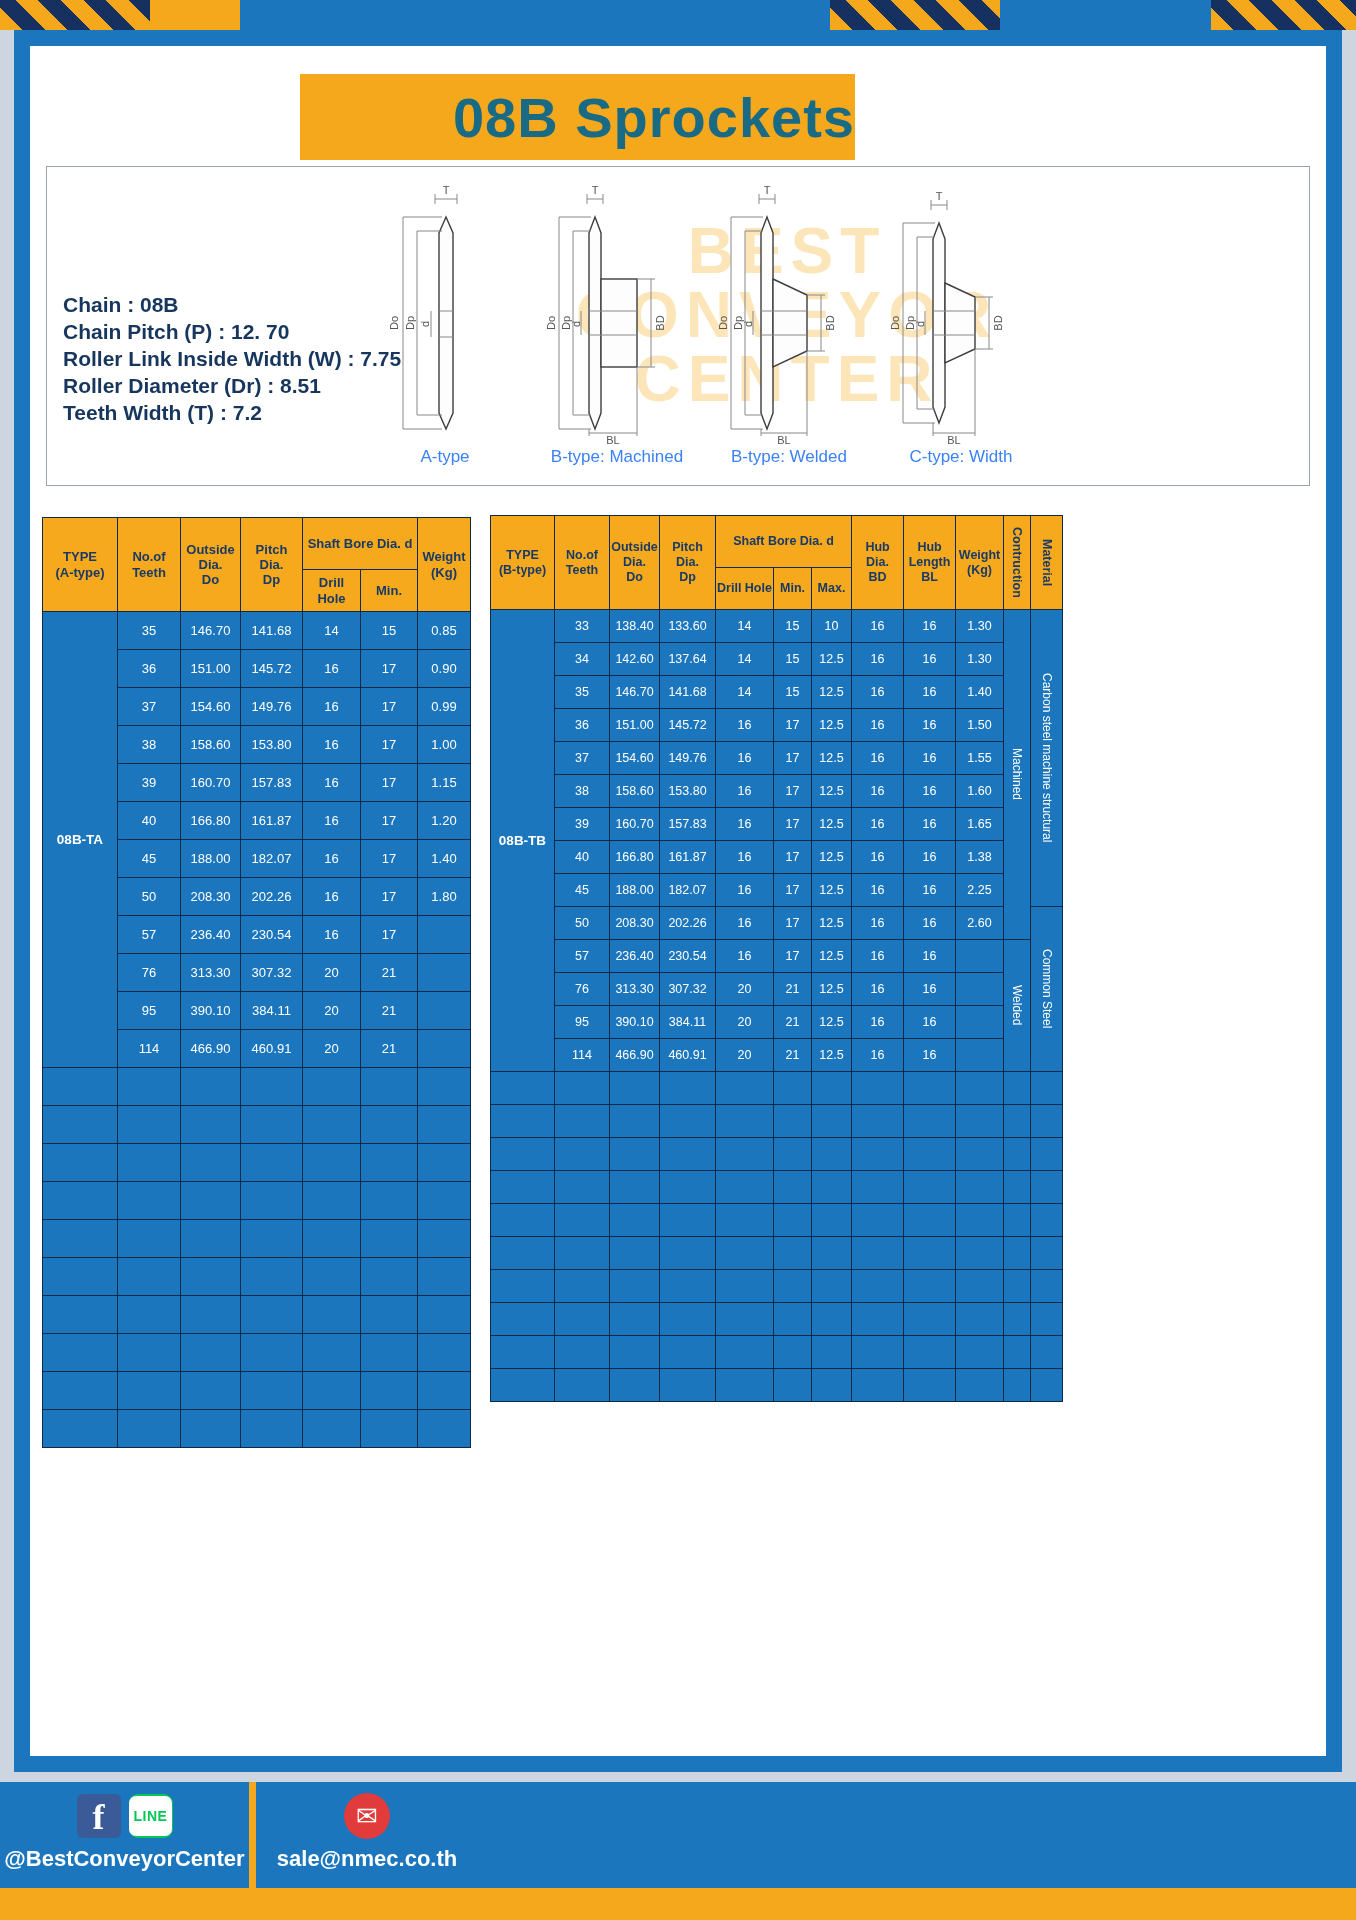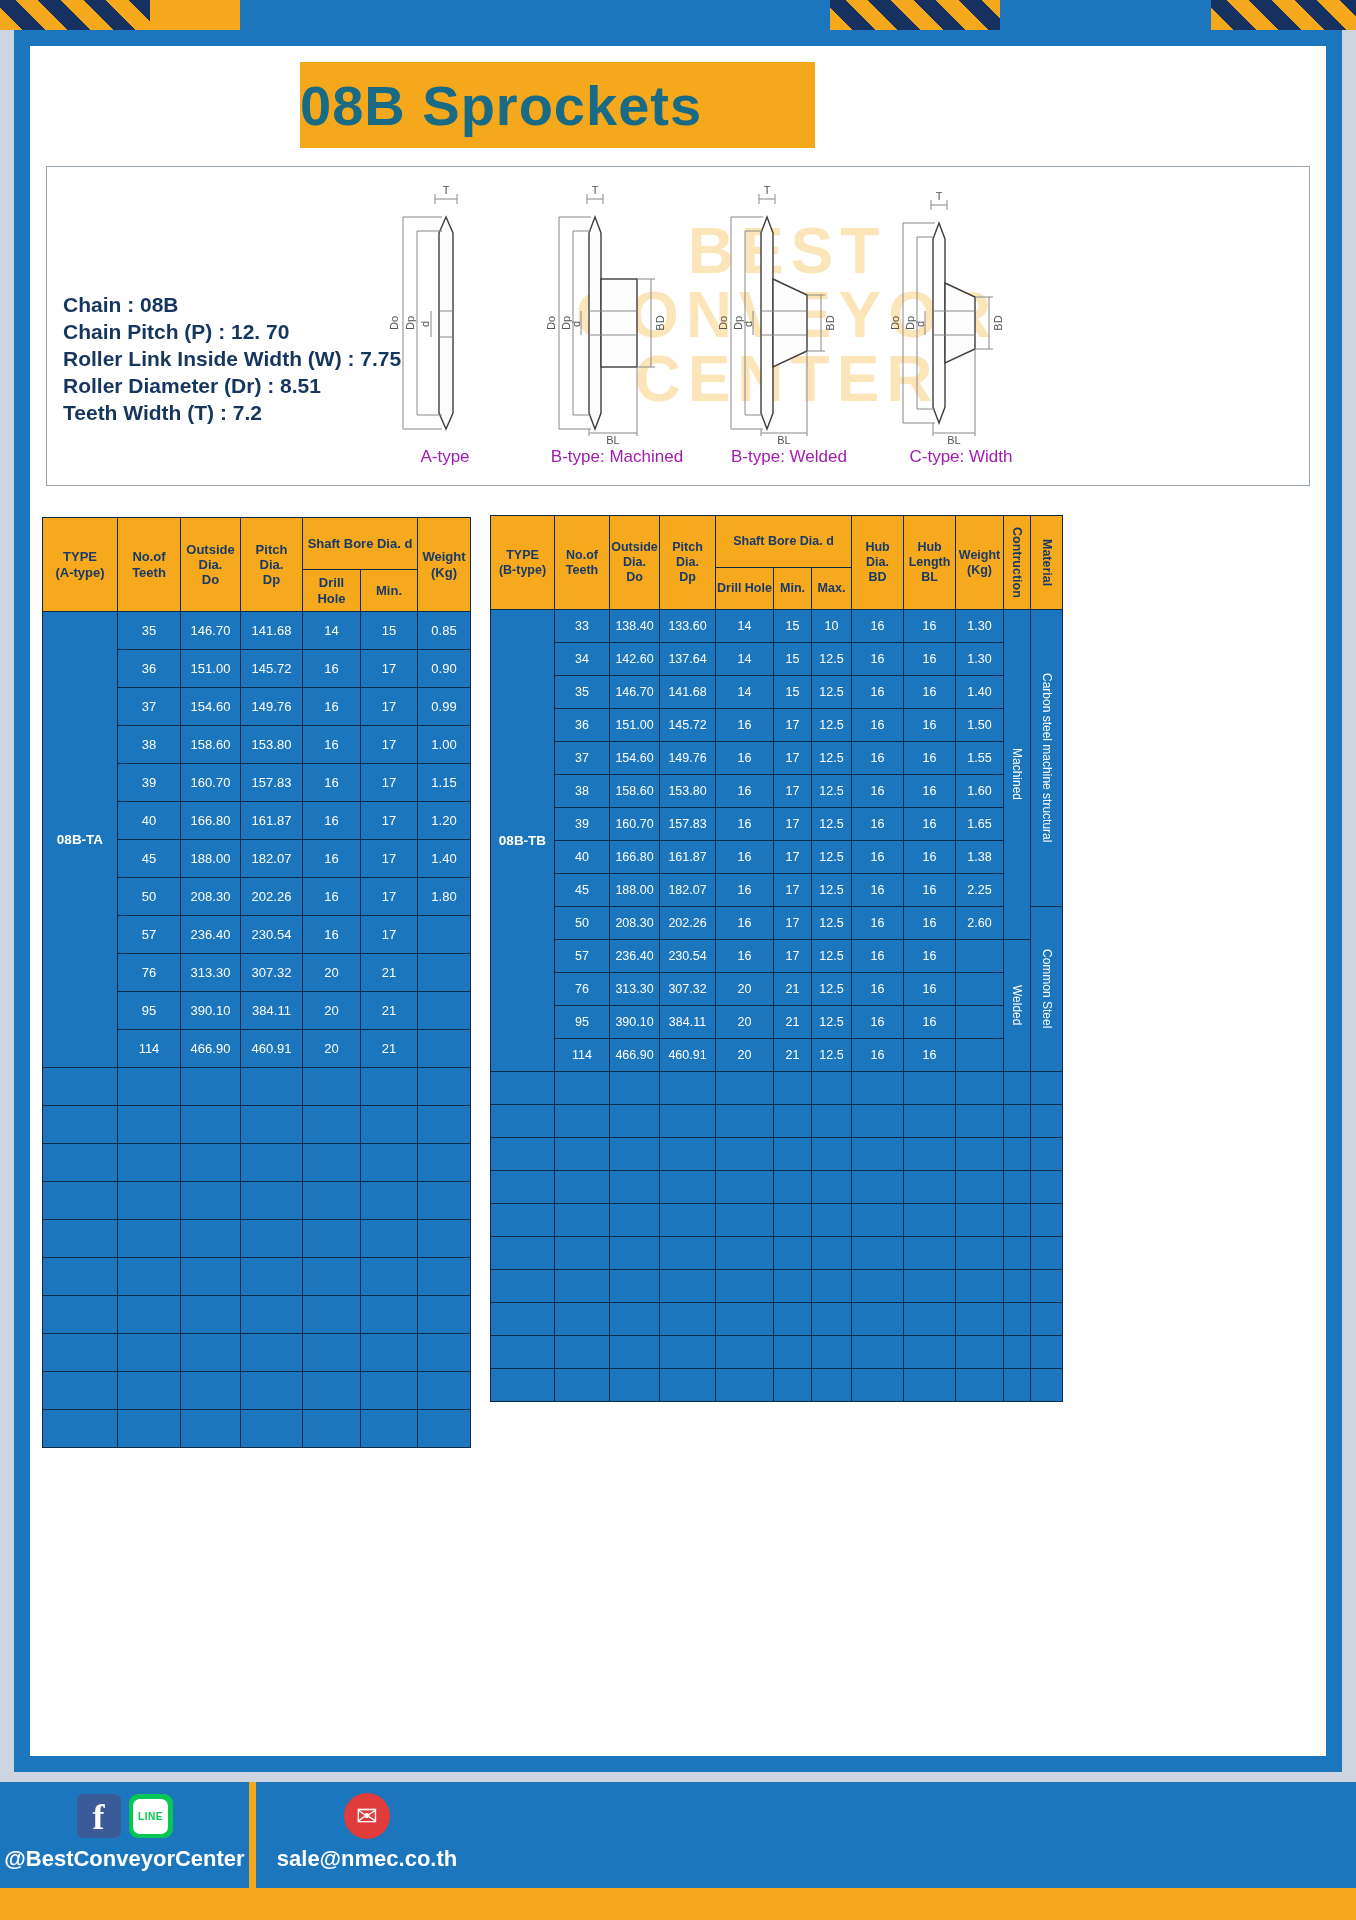--- a/index.html
+++ b/index.html
@@ -10,35 +10,35 @@
   
   .topbar{position:absolute;top:0;left:0;width:1356px;height:30px;background:#1c76bd;}
   .hazard{position:absolute;top:0;height:30px;
     background:repeating-linear-gradient(45deg,#f5a81c 0 16px,#16305f 16px 32px);}
   .hz1{left:0;width:150px}.hz2{left:830px;width:170px}.hz3{right:0;width:145px}
   .topbar-yellow{position:absolute;top:0;left:150px;width:90px;height:30px;background:#f5a81c;}
   
   .frame{position:absolute;left:14px;top:30px;width:1296px;height:1710px;
     border:16px solid #1c76bd;background:#ffffff;}
   
-  .title-banner{position:absolute;left:270px;top:16px;width:515px;height:86px;background:#f5a81c;
-    display:flex;align-items:center;justify-content:flex-start;}
+  .title-banner{position:absolute;left:270px;top:28px;width:555px;height:86px;background:#f5a81c;
+    display:flex;align-items:center;justify-content:flex-end;}
   .title-banner span{font-size:56px;font-weight:bold;color:#186a85;letter-spacing:1px;}
   
   .spec-panel{position:absolute;left:16px;top:120px;width:1262px;height:318px;
     border:1px solid #9aa4ad;background:#fff;}
   .spec-lines{position:absolute;left:16px;top:84px;z-index:2;margin-top:40px;}
   .spec-lines div{font-size:21px;font-weight:bold;color:#17365e;line-height:27px;white-space:nowrap;}
   .watermark{position:absolute;left:430px;top:52px;width:620px;text-align:center;z-index:0;
     color:rgba(246,178,42,0.33);font-weight:bold;line-height:1.0;letter-spacing:7px;}
   .watermark div{font-size:64px;}
   .drawings{position:absolute;left:312px;top:16px;z-index:1;display:flex;}
   .fig{width:172px;display:flex;flex-direction:column;align-items:center;}
   .fig svg{width:172px;height:262px;display:block;}
-  .fig-caption{font-size:17px;color:#a21caf;margin-top:2px;white-space:nowrap;}
+  .fig-caption{font-size:17px;color:#3b82f6;margin-top:2px;white-space:nowrap;}
   .dl{stroke:#888;stroke-width:1;fill:none;}
   .pl{stroke:#3d3d3d;stroke-width:1.4;fill:#fdfdfd;}
   .dt{font-size:11px;fill:#555;font-family:"Liberation Sans",sans-serif;}
   
   .tbl{position:absolute;border-collapse:collapse;table-layout:fixed;background:#fff;}
   #tableA{left:12px;top:471px;width:428px;}
   #tableB{left:460px;top:469px;width:572px;}
   .tbl th,.tbl td{border:1px solid #0d2b48;padding:0;text-align:center;vertical-align:middle;overflow:hidden;}
   .tbl thead th{background:#f6a91d;color:#1a3a66;font-weight:bold;font-size:13px;
     white-space:pre-line;line-height:1.18;padding:2px 1px;}
@@ -60,21 +60,21 @@
     padding-top:8px;border-right:7px solid #f5a81c;}
   .fsec:last-child{border-right:none;}
   .ficons{display:flex;gap:8px;height:52px;align-items:center;}
   .ftext{color:#fff;font-weight:bold;font-size:22px;margin-top:4px;white-space:nowrap;}
   .fb-icon{width:44px;height:44px;background:#3a5a98;border-radius:6px;color:#fff;
     font-family:"Liberation Serif",serif;font-size:36px;font-weight:bold;
     display:flex;align-items:flex-end;justify-content:center;line-height:42px;}
   .line-icon{width:44px;height:44px;background:#06c755;border-radius:9px;
     display:flex;align-items:center;justify-content:center;}
   .line-bubble{background:#fff;border-radius:7px;padding:12px 5px;color:#06c755;
-    font-size:10px;font-weight:bold;letter-spacing:0.5px;}
+    font-size:14px;font-weight:bold;letter-spacing:0.5px;}
   .round-icon{width:46px;height:46px;border-radius:50%;display:flex;align-items:center;justify-content:center;}
   .mail-icon{background:#e23b3b;color:#fff;font-size:26px;font-family:"DejaVu Sans",sans-serif;}
   .globe-icon{background:#2aabe2;}
   .phone-icon{background:#f6c21e;}
   .footer-bottom{height:32px;background:#f5a81c;}
 </style>
 </head>
 <body>
 
 <div class="topbar">

